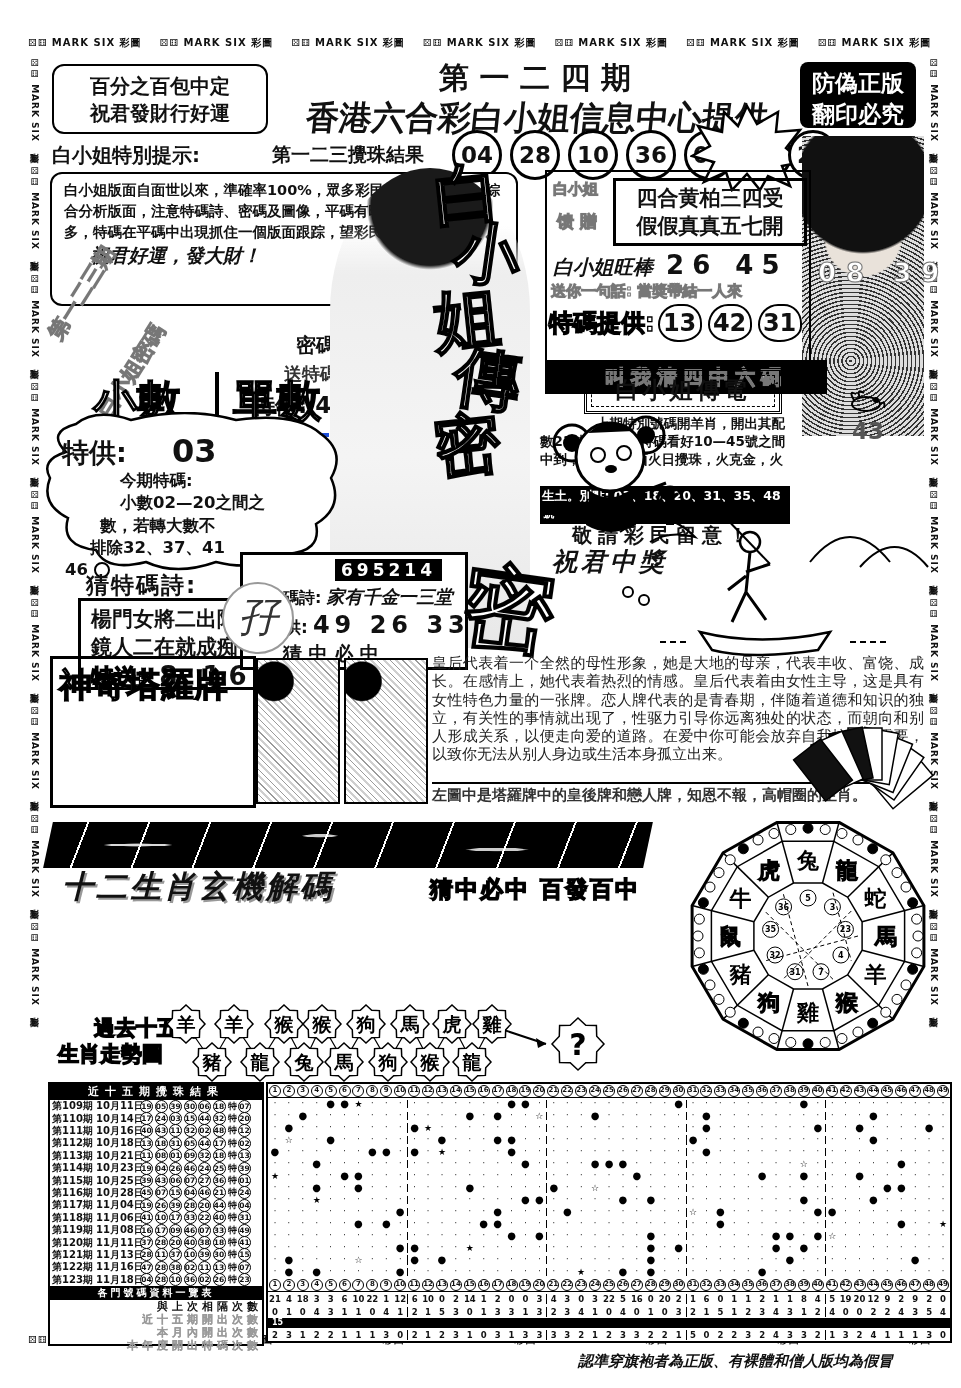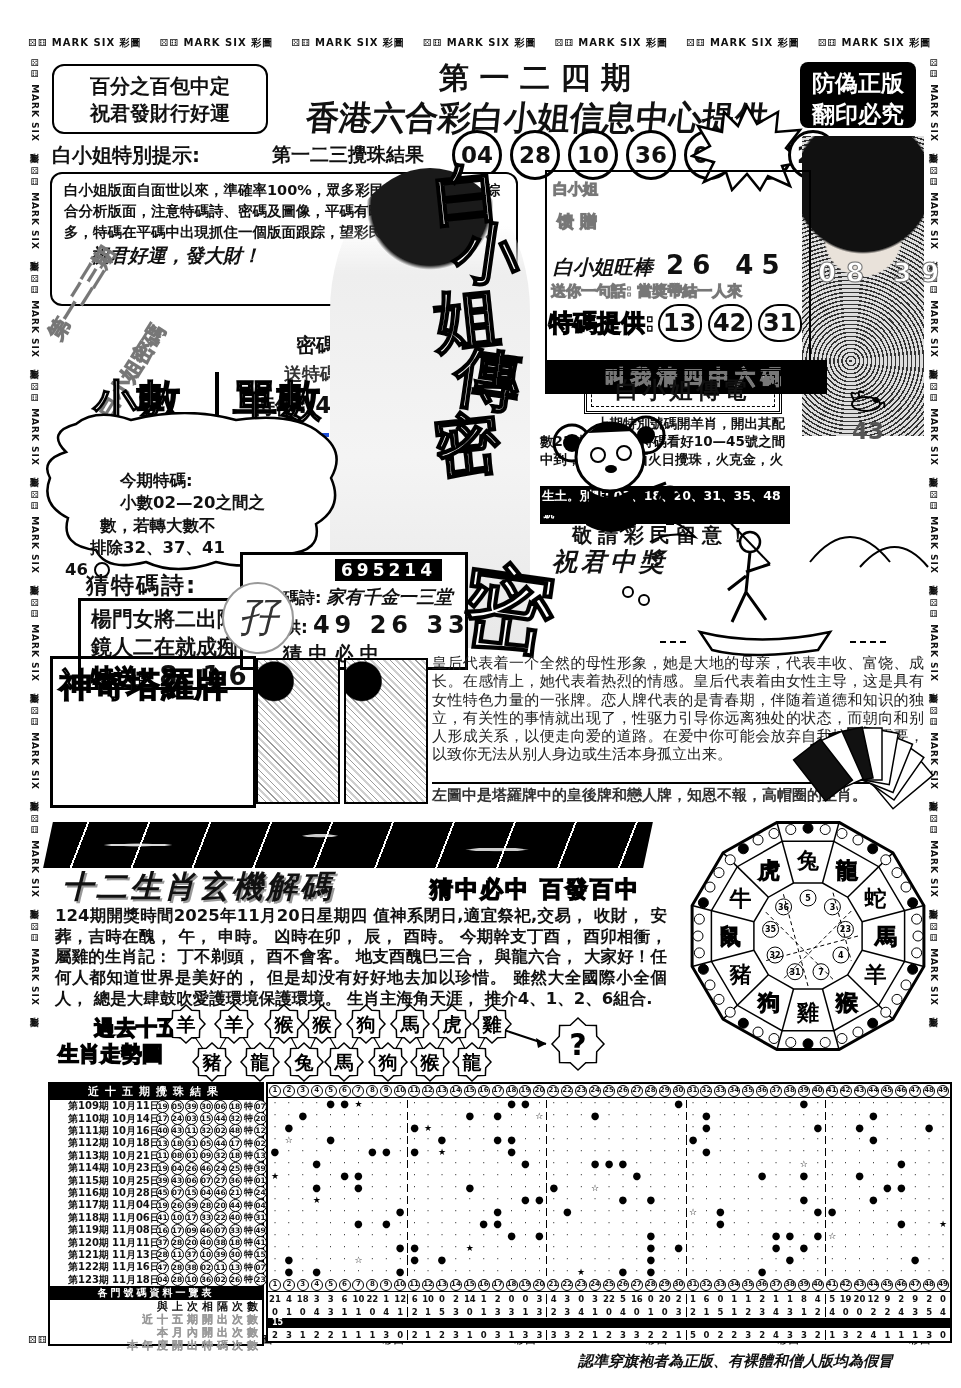--- a/index.html
+++ b/index.html
@@ -15,21 +15,21 @@
   #header-balls{display:flex;gap:8px;}
   .ballL{width:44px;height:44px;border:3px solid #000;border-radius:50%;display:flex;align-items:center;justify-content:center;font-size:23px;font-weight:800;background:#fff;flex:0 0 auto;}
   .rounded-box{border:2.5px solid #000;border-radius:12px;background:#fff;}
   .stamp{background:#000;color:#fff;border-radius:8px;text-align:center;font-weight:800;}
   
   .heavy{border:3px solid #000;}
   .cloudnum{display:inline-flex;width:40px;height:34px;border:2px solid #000;border-radius:50% 45% 55% 50%/60% 55% 45% 50%;align-items:center;justify-content:center;font-size:24px;font-weight:800;margin:0 3px;background:#fff;}
   
   #left-panel{border:2px solid #000;background:#fff;}
   .blackbar{background:#000;color:#fff;font-weight:800;text-align:center;letter-spacing:6px;}
-  .draw-row{display:flex;align-items:center;height:12.4px;font-size:10px;font-weight:700;white-space:nowrap;padding-left:18px;justify-content:space-between;}
+  .draw-row{display:flex;align-items:center;height:12.4px;font-size:10px;font-weight:700;white-space:nowrap;padding-left:2px;}
   .dr-p{width:44px;flex:0 0 auto;}
   .dr-d{width:44px;flex:0 0 auto;}
   .ballS{width:11px;height:11px;border:1px solid #000;border-radius:50%;display:flex;align-items:center;justify-content:center;font-size:7.5px;font-weight:700;margin-right:1.5px;flex:0 0 auto;background:#fff;}
   .dr-te{font-size:9px;font-weight:800;margin:0 1px;}
   .slbl{font-size:11px;font-weight:800;letter-spacing:4px;text-align:right;height:13px;line-height:13px;}
   .slbl.faint{color:#9a9a9a;-webkit-text-stroke:.2px #9a9a9a;}
   
   #matrix{border:2px solid #000;background:#fff;}
   .m-row{display:grid;grid-template-columns:repeat(49,1fr);align-items:center;height:12px;}
   .mnum-row{height:13px;border-bottom:1px solid #000;}
@@ -162,20 +162,24 @@
       <div class="bigchar" style="font-size: 66px; line-height: 0.95; margin-left: 6px; transform: rotate(-6deg);">白</div>
       <div class="bigchar" style="font-size: 66px; line-height: 0.95; margin-left: 26px; transform: rotate(8deg);">小</div>
       <div class="bigchar" style="font-size: 66px; line-height: 0.95; margin-left: 6px; transform: rotate(-6deg);">姐</div>
       <div class="bigchar" style="font-size: 66px; line-height: 0.95; margin-left: 26px; transform: rotate(8deg);">傳</div>
       <div class="bigchar" style="font-size: 66px; line-height: 0.95; margin-left: 6px; transform: rotate(-6deg);">密</div>
     </div>
 
   <div class="abs" style="left:545px;top:170px;width:262px;height:188px;border:2.5px solid #000;">
     <div class="abs olg" style="left:6px;top:8px;font-size:15px;font-weight:800;">白小姐</div>
     <div class="abs olg" style="left:10px;top:38px;font-size:17px;font-weight:800;letter-spacing:6px;">馈贈</div>
+    <div class="abs heavy" style="left:66px;top:6px;width:188px;height:62px;text-align:center;">
+      <div style="font-size:21px;font-weight:800;margin-top:3px;">四合黄柏三四受</div>
+      <div style="font-size:21px;font-weight:800;">假假真真五七開</div>
+    </div>
     <div class="abs" style="left:6px;top:78px;">
       <span style="font-size:20px;font-weight:800;font-style:italic;">白小姐旺棒</span>
       <span style="font-size:26px;font-weight:700;letter-spacing:8px;margin-left:8px;">26 45</span>
     </div>
     <div class="abs olg" style="left:4px;top:110px;font-size:15px;font-weight:800;white-space:nowrap;">
       <span>送你一句話:</span>
       <span>當獎帶結一人來</span>
     </div>
     <div class="abs" style="left:2px;top:132px;display:flex;align-items:center;">
       <span class="ol" style="font-size:24px;font-weight:800;">特碼提供:</span>
@@ -217,20 +221,24 @@
     <path d="M60 170 h30 M250 170 h36" stroke="#000" stroke-width="2" stroke-dasharray="6 4"></path>
   </svg>
 
   <div class="abs ol" style="left:85px;top:372px;font-size:44px;font-weight:800;border-bottom:4px solid #000;padding:0 8px 2px;">小數</div>
   <div class="abs ol" style="left:215px;top:372px;font-size:44px;font-weight:800;border-bottom:4px solid #1d4ed8;border-left:4px solid #000;padding:0 8px 2px 14px;">單數</div>
 
   <svg class="abs" style="left:36px;top:412px;" width="310" height="168" viewBox="0 0 310 168">
     <path d="M30 40 Q10 20 40 12 Q60 -4 95 8 Q150 -6 200 8 Q260 0 285 22 Q310 40 295 66 Q308 95 280 112 Q286 140 250 142 Q220 160 180 150 Q140 164 110 150 Q70 160 60 138 Q24 134 32 106 Q4 92 14 66 Q4 48 30 40 Z" fill="#fff" stroke="#000" stroke-width="2.5"></path>
     <circle cx="66" cy="158" r="7" fill="#fff" stroke="#000" stroke-width="2"></circle>
   </svg>
+  <div class="abs" style="left:62px;top:432px;">
+    <span style="font-size:27px;font-weight:800;">特供:</span>
+    <span style="font-size:32px;font-weight:700;margin-left:40px;">03</span>
+  </div>
   <div class="abs" style="left:120px;top:470px;font-size:16.5px;font-weight:700;line-height:1.35;">
     <div>今期特碼:</div>
     <div>小數02—20之間之</div>
     <div style="margin-left:-20px;">數，若轉大數不</div>
     <div style="margin-left:-30px;">排除32、37、41</div>
     <div style="margin-left:-55px;">46</div>
   </div>
 
   <svg class="abs" style="left:540px;top:395px;" width="150" height="160" viewBox="0 0 150 160">
     <circle cx="32" cy="48" r="18" fill="none" stroke="#000" stroke-width="3"></circle>
@@ -293,21 +301,20 @@
       <rect x="44" y="32" width="34" height="52" fill="#111" transform="rotate(-12 61 58)"></rect>
       <rect x="30" y="38" width="34" height="52" fill="#fff" transform="rotate(-24 47 64)"></rect>
       <rect x="16" y="46" width="34" height="52" fill="#111" transform="rotate(-38 33 72)"></rect>
     </g>
   </svg>
 
   <div class="abs banner-distress" style="left:48px;top:822px;width:600px;height:46px;transform:skewX(-12deg);"></div>
 
   <div class="abs" style="left:62px;top:866px;font-size:31px;font-weight:800;font-style:italic;letter-spacing:3px;text-shadow:2px 2px 0 #999;">十二生肖玄機解碼</div>
   <div class="abs ol" style="left:430px;top:874px;font-size:23px;font-weight:800;letter-spacing:2px;">猜中必中 百發百中</div>
-  <div class="abs" style="left:55px;top:906px;width:612px;font-size:16.5px;font-weight:700;line-height:1.25;text-align:justify;">124期開獎時間2025年11月20日星期四 值神系閉日,適宜祭祀,交易， 收財， 安葬，吉時在醜， 午， 申時。 凶時在卯， 辰， 酉時。 今期幹支丁酉， 酉卯相衝， 屬雞的生肖記： 丁不剃頭， 酉不會客。 地支酉醜巳三合， 與龍六合， 大家好！任何人都知道世界是美好的， 但是却没有好好地去加以珍惜。 雖然大全國際小全個人， 總是大肆鼓吹愛護環境保護環境。 生肖主海角天涯， 推介4、1、2、6組合.</div>
   <svg class="abs" id="wheel" style="left:660px;top:812px;" width="296" height="248" viewBox="0 0 296 248">
       <polygon points="179.1,10.4 232.9,40.8 263.9,93.6 263.9,154.4 232.9,207.2 179.1,237.6 116.9,237.6 63.1,207.2 32.1,154.4 32.1,93.6 63.1,40.8 116.9,10.4" fill="#fff" stroke="#000" stroke-width="3"></polygon>
       <polygon points="173.9,29.3 218.7,54.7 244.6,98.6 244.6,149.4 218.7,193.3 173.9,218.7 122.1,218.7 77.3,193.3 51.4,149.4 51.4,98.6 77.3,54.7 122.1,29.3" fill="none" stroke="#000" stroke-width="1.5"></polygon>
       <polygon points="162.5,71.0 187.6,85.2 202.1,109.8 202.1,138.2 187.6,162.8 162.5,177.0 133.5,177.0 108.4,162.8 93.9,138.2 93.9,109.8 108.4,85.2 133.5,71.0" fill="none" stroke="#000" stroke-width="1.5"></polygon>
       <line x1="162.49386652574117" y1="70.98999065325594" x2="179.0582854123025" y2="10.407122828405562" stroke="#000" stroke-width="1.5"></line>
       <line x1="187.59797974644667" y1="85.19397984848229" x2="232.8528137423857" y2="40.84424253246202" stroke="#000" stroke-width="1.5"></line>
       <line x1="202.0918462721878" y1="109.79601080477366" x2="263.9110991546882" y2="93.56288029594356" stroke="#000" stroke-width="1.5"></line>
       <line x1="202.0918462721878" y1="138.20398919522634" x2="263.9110991546882" y2="154.43711970405644" stroke="#000" stroke-width="1.5"></line>
       <line x1="187.59797974644667" y1="162.8060201515177" x2="232.8528137423857" y2="207.15575746753797" stroke="#000" stroke-width="1.5"></line>
       <line x1="162.49386652574117" y1="177.01000934674406" x2="179.0582854123025" y2="237.59287717159444" stroke="#000" stroke-width="1.5"></line>

